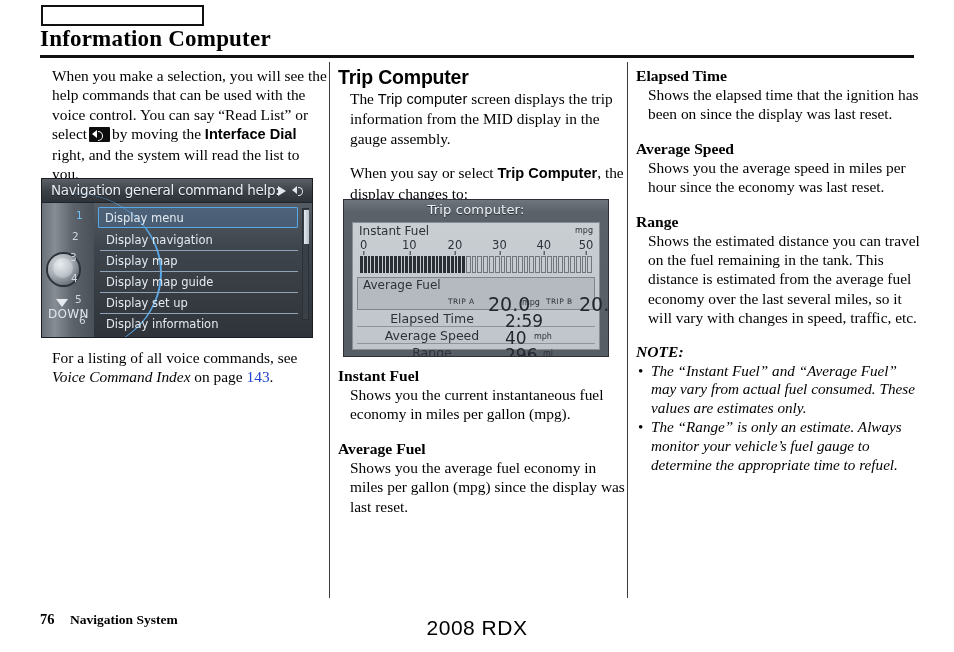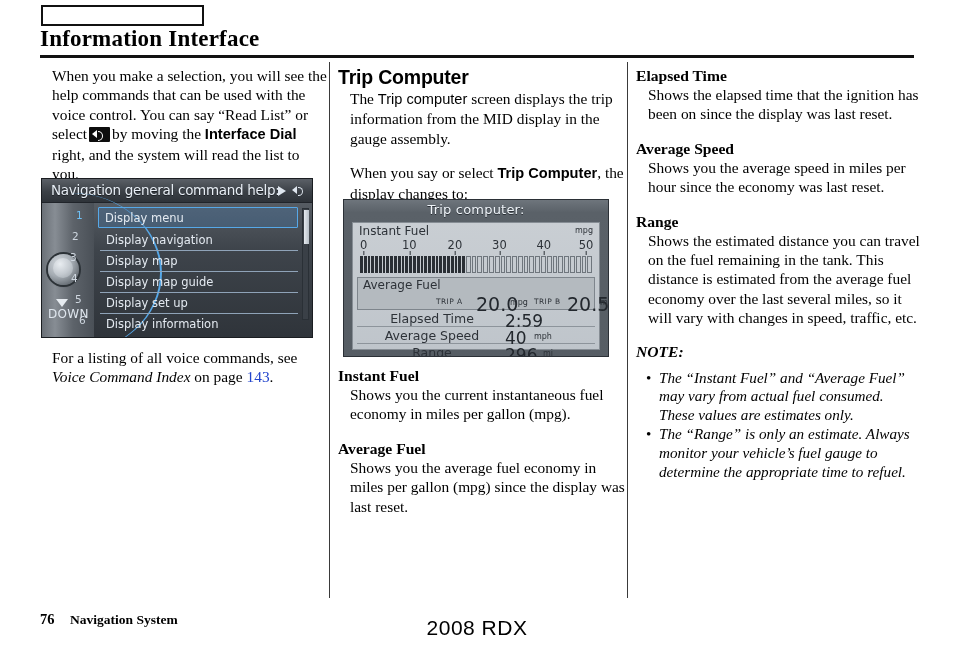--- a/index.html
+++ b/index.html
@@ -117,21 +117,21 @@
   
   .note-head {
     font-family: "Liberation Serif", serif;
     font-weight: bold;
     font-style: italic;
     font-size: 15.6px;
     margin: 0;
   }
   ul.note {
     list-style: none;
-    margin: 8px; padding: 0;
+    margin: 0; padding: 0;
   }
   ul.note li {
     font-style: italic;
     font-size: 15.2px;
     line-height: 18.6px;
     padding-left: 15px;
     position: relative;
     margin-top: 1px;
   }
   ul.note li::before {
@@ -356,21 +356,21 @@
     position: absolute;
     left: 4px; right: 4px; top: 54px; height: 33px;
     background: #b4babf;
     border: 1px solid #7e858c;
   }
   .af-title {
     position: absolute; left: 5px; top: 0;
     font-family: "DejaVu Sans", sans-serif;
     font-size: 12px; color: #2d3238;
   }
-  .af-row { position: absolute; left: 0; right: 0; top: 15px; height: 16px; }
+  .af-row { position: absolute; left: 12px; right: 0; top: 15px; height: 16px; }
   .af-trip-lab {
     position: absolute;
     font-family: "DejaVu Sans", sans-serif;
     font-size: 7.5px; color: #2d3238; top: 4px;
     letter-spacing: .4px;
   }
   .af-trip-val {
     position: absolute;
     font-family: "DejaVu Sans", sans-serif;
     font-size: 19px; color: #22272d; top: 0;
@@ -420,21 +420,21 @@
     text-align: center;
     font-family: "Liberation Sans", sans-serif;
     font-size: 21px;
     letter-spacing: .5px;
   }
 </style>
 </head>
 <body>
 
 <div class="header-tab"></div>
-<div class="page-title">Information Interface</div>
+<div class="page-title">Information Computer</div>
 <div class="header-rule"></div>
 
 <div class="col-div col-div-1"></div>
 <div class="col-div col-div-2"></div>
 
 <div class="col col-1">
   <p class="body">
     <span>When you make a selection, you will see the help commands that can be used with the voice control. You can say “Read List” or select</span><span class="inline-spk"></span><span>by moving the</span>
     <span class="b">Interface Dial</span>
     <span>right, and the system will read the list to you.</span>

